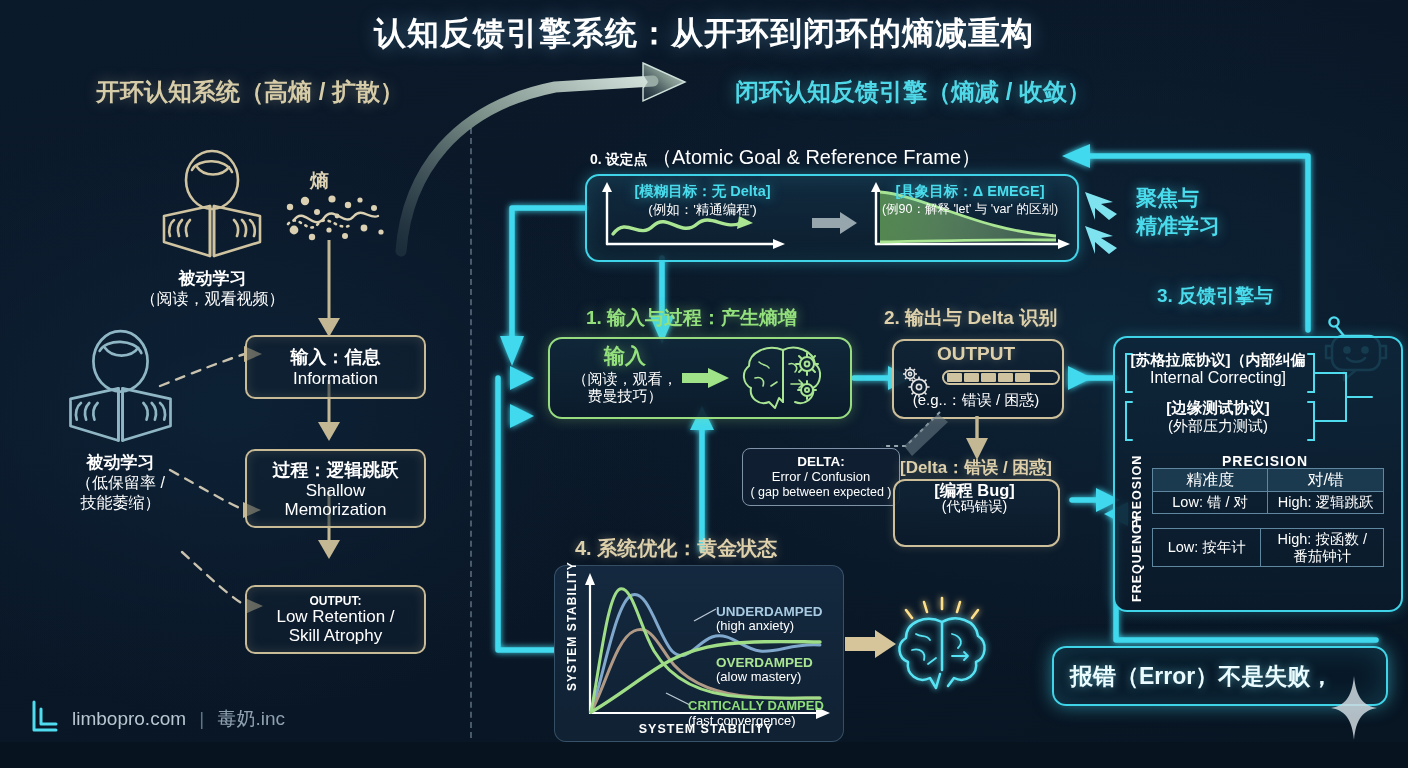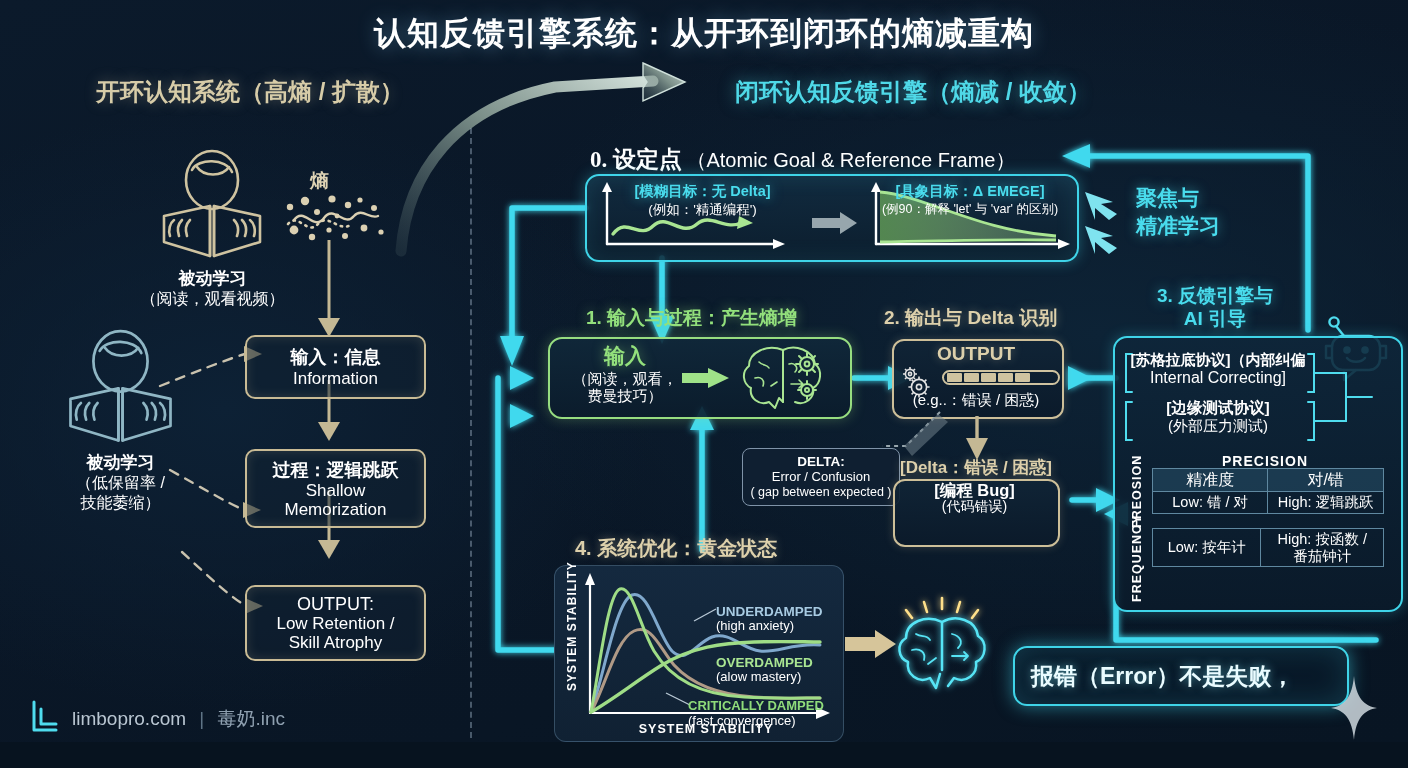--- a/index.html
+++ b/index.html
@@ -203,21 +203,21 @@
     <div style="font-size:17px;">Information</div>
   </div>
 
   <div class="abs goldbox nosel" style="left:245px;top:449px;width:165px;padding:7px 6px;">
     <div style="font-size:18px;font-weight:bold;">过程：逻辑跳跃</div>
     <div style="font-size:17px;line-height:1.1;">Shallow</div>
     <div style="font-size:17px;line-height:1.1;">Memorization</div>
   </div>
 
   <div class="abs goldbox nosel" style="left:245px;top:585px;width:165px;padding:7px 6px;">
-    <div style="font-size:18px;font-weight:normal;">OUTPUT:</div>
+    <div style="font-size:12px;font-weight:bold;">OUTPUT:</div>
     <div style="font-size:17px;line-height:1.1;">Low Retention /</div>
     <div style="font-size:17px;line-height:1.1;">Skill Atrophy</div>
   </div>
 
   <svg class="abs" style="left:476px;top:130px;" width="932" height="620" viewBox="0 0 932 620">
     <defs>
       <filter id="cyGlow" x="-60%" y="-60%" width="220%" height="220%">
         <feGaussianBlur stdDeviation="3.2" result="b"></feGaussianBlur>
         <feMerge>
             <feMergeNode in="b"></feMergeNode>
@@ -254,21 +254,21 @@
       <path d="M34,274 L58,286 L34,298 Z"></path>
       <path d="M412,236 L436,248 L412,260 Z"></path>
       <path d="M592,236 L616,248 L592,260 Z"></path>
       <path d="M620,358 L644,370 L620,382 Z"></path>
       <path d="M652,372 L628,384 L652,396 Z"></path>
       <path d="M214,300 L238,300 L226,276 Z"></path>
     </g>
   </svg>
 
   <div class="abs nosel" style="left:590px;top:144px;">
-    <span class="white" style="font-size:23px;font-weight:bold;font-family:Liberation Serif, serif;">0. 设定点</span>
+    <span class="white" style="font-size:14px;font-weight:bold;">0. 设定点</span>
     <span class="white" style="font-size:20px;">（Atomic Goal &amp; Reference Frame）</span>
   </div>
 
   <div class="abs panel-cyan" style="left:585px;top:174px;width:490px;height:84px;"></div>
 
   <svg class="abs" style="left:597px;top:182px;" width="205" height="68" viewBox="0 0 205 68">
     <g stroke="#ffffff" stroke-width="2.4" fill="none" stroke-linecap="round">
       <path d="M10,62 L10,6"></path>
         <path d="M10,62 L180,62"></path>
     </g>
@@ -389,21 +389,20 @@
 
   <div class="abs nosel gold" style="left:886px;top:456px;width:180px;text-align:center;font-size:17px;font-weight:bold;">[Delta：错误 / 困惑]</div>
   <div class="abs panel-gold" style="left:893px;top:479px;width:163px;height:64px;"></div>
   <div class="abs nosel" style="left:893px;top:481px;width:163px;text-align:center;">
     <div class="white" style="font-size:16.5px;font-weight:bold;line-height:1.1;">[编程 Bug]</div>
     <div class="white" style="font-size:14px;line-height:1.05;">(代码错误)</div>
   </div>
 
   <div class="abs sect-title cyan nosel" style="left:1115px;top:284px;width:200px;font-size:19px;line-height:1.22;">
     <div>3. 反馈引擎与</div>
-    <div>AI 引导</div>
   </div>
 
   <svg class="abs" style="left:1318px;top:312px;" width="76" height="76" viewBox="0 0 76 76">
     <g fill="none" stroke="#4fdcee" stroke-width="2.4" stroke-linejoin="round" stroke-linecap="round">
       <circle cx="16" cy="10" r="4.6"></circle>
       <path d="M18,14 L26,24"></path>
       <rect x="14" y="24" width="48" height="34" rx="11"></rect>
       <path d="M26,58 L26,68 L38,58"></path>
       <path d="M8,34 L14,34 M8,34 L8,46 M14,46 L8,46"></path>
       <path d="M68,34 L62,34 M68,34 L68,46 M62,46 L68,46"></path>
@@ -531,21 +530,21 @@
       <g stroke="#ffe08a" stroke-width="2.6">
         <path d="M20,14 L26,22"></path>
           <path d="M38,6 L41,16"></path>
           <path d="M56,2 L56,13"></path>
         <path d="M74,6 L71,16"></path>
           <path d="M92,14 L86,22"></path>
       </g>
     </g>
   </svg>
 
-  <div class="abs quote nosel" style="left:1013px;top:646px;width:336px;padding:13px 16px;box-sizing:border-box;">
+  <div class="abs quote nosel" style="left:1052px;top:646px;width:336px;padding:13px 16px;box-sizing:border-box;">
     <div>报错（Error）不是失败，</div>
   </div>
   <svg class="abs" style="left:1330px;top:676px;" width="48" height="64" viewBox="0 0 48 64">
     <path d="M24,0 C26,22 34,30 47,32 C34,34 26,42 24,64 C22,42 14,34 1,32 C14,30 22,22 24,0 Z" fill="#cfd8de" opacity=".85"></path>
   </svg>
 
   <svg class="abs" style="left:28px;top:698px;" width="34" height="40" viewBox="0 0 34 40">
     <g fill="none" stroke="#4fdcee" stroke-width="3" stroke-linejoin="round" stroke-linecap="round">
       <path d="M6,4 L6,32 L28,32"></path>
         <path d="M13,11 L13,26 L28,26"></path>

